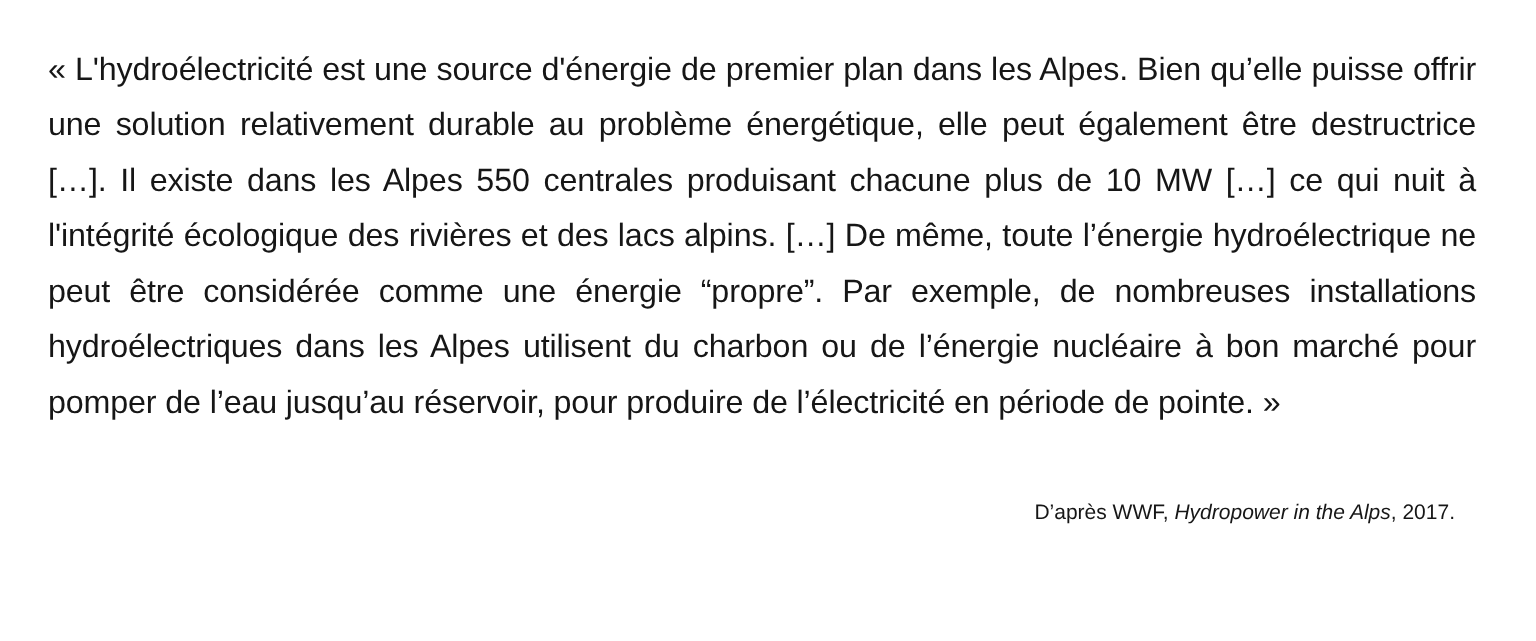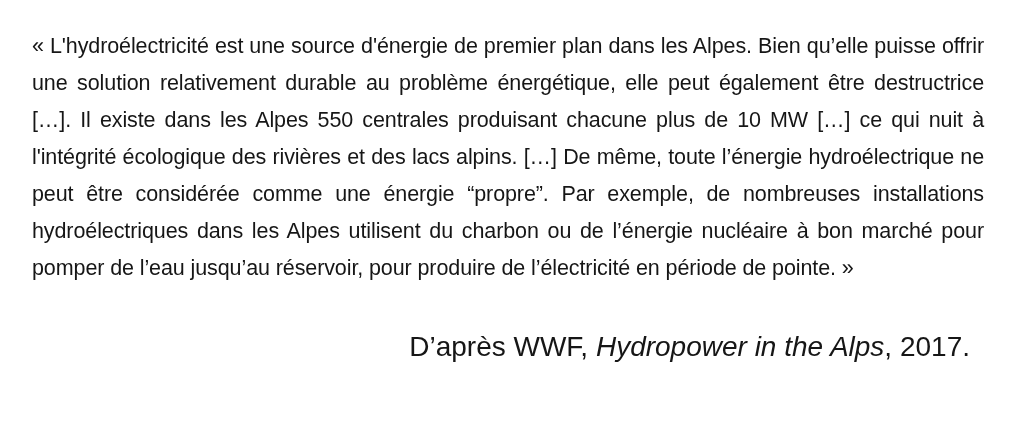--- a/index.html
+++ b/index.html
@@ -14,34 +14,34 @@
     color: #1a1a1a;
     overflow: hidden;
   }
   .page {
     box-sizing: border-box;
     width: 1024px;
     height: 427px;
     padding: 28px 40px 0 32px;
     display: flex;
     flex-direction: column;
-    gap: 39px;
   }
   .quote {
     font-size: 21.5px;
     line-height: 1.72;
     text-align: justify;
     text-justify: inter-word;
     letter-spacing: -0.1px;
     color: #161616;
     margin: 0;
   }
   .attribution {
+    margin-top: 44px;
     text-align: right;
-    font-size: 28px;
+    font-size: 14px;
     line-height: 1.5;
     color: #161616;
     padding-right: 14px;
   }
   .attribution .work-title {
     font-style: italic;
   }
 </style>
 </head>
 <body>

